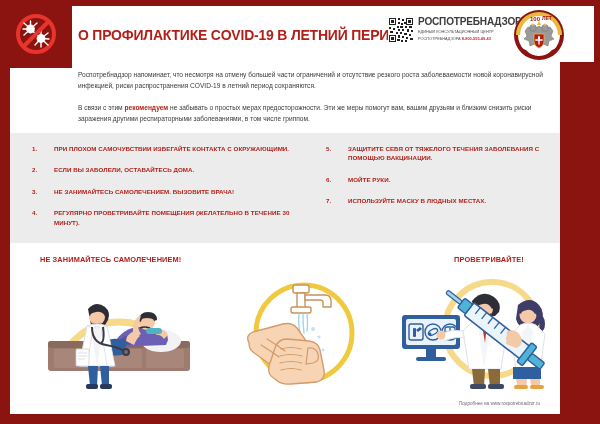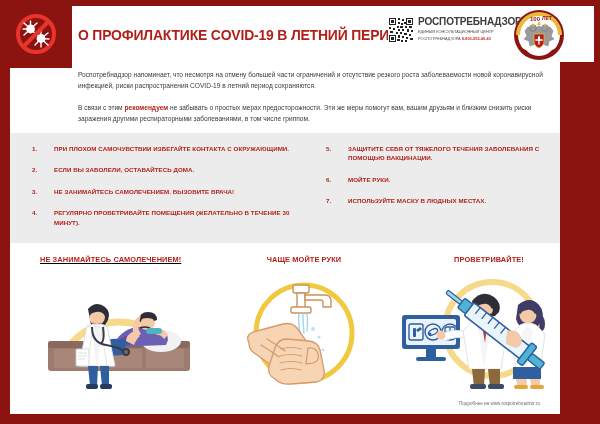--- a/index.html
+++ b/index.html
@@ -79,21 +79,21 @@
   .tip{
     position:relative; padding-left:22px;
     font-size:6.2px; font-weight:bold; color:#b21f18;
     line-height:9.4px; letter-spacing:0.05px;
     margin-bottom:12px;
   }
   .tip .num{position:absolute; left:0; top:0; width:16px;}
   
   .sections{position:absolute; left:10px; top:255px; width:550px; height:145px;}
   .sec{position:absolute; top:0; width:178px; height:145px;}
-  .sec.s1{left:20px;text-decoration:underline;}
+  .sec.s1{left:20px;}
   .sec.s2{left:205px;}
   .sec.s3{left:390px;}
   .sec-title{
     font-size:7.4px; font-weight:bold; color:#b21f18;
     text-align:center; letter-spacing:0.1px; white-space:nowrap;
   }
   .sec.s1 .sec-title{text-align:left; padding-left:10px;}
   .sec.s2 .sec-title{text-align:center;}
   .sec.s3 .sec-title{text-align:center;}
   .sec-art{position:absolute; left:0; top:16px; width:178px; height:118px;}
@@ -320,21 +320,20 @@
 
           <path d="M62 56 q0 16 14 18 q12 2 18 6" fill="none" stroke="#3a3a46" stroke-width="2"></path>
           <path d="M73 56 q2 14 -2 16" fill="none" stroke="#3a3a46" stroke-width="2"></path>
           <circle cx="96" cy="81" r="4" fill="#3a3a46"></circle>
           <circle cx="96" cy="81" r="2" fill="#6b6b78"></circle>
         </svg>
       </div>
     </div>
 
     <div class="sec s2">
-      <div class="sec-title">ЧАЩЕ МОЙТЕ РУКИ</div>
       <div class="sec-art">
         <svg width="178" height="118" viewBox="0 0 178 118">
           <circle cx="89" cy="62" r="48" fill="none" stroke="#f0c93f" stroke-width="5"></circle>
 
           <g fill="#ffffff" stroke="#c9915a" stroke-width="1.4" stroke-linejoin="round">
             <rect x="78" y="14" width="16" height="8" rx="2"></rect>
             <rect x="82" y="22" width="8" height="16"></rect>
             <path d="M90 24 h20 q6 0 6 6 v6 h-8 v-5 q0 -2 -3 -2 h-15 Z"></path>
             <rect x="76" y="36" width="20" height="6" rx="2"></rect>
           </g>

